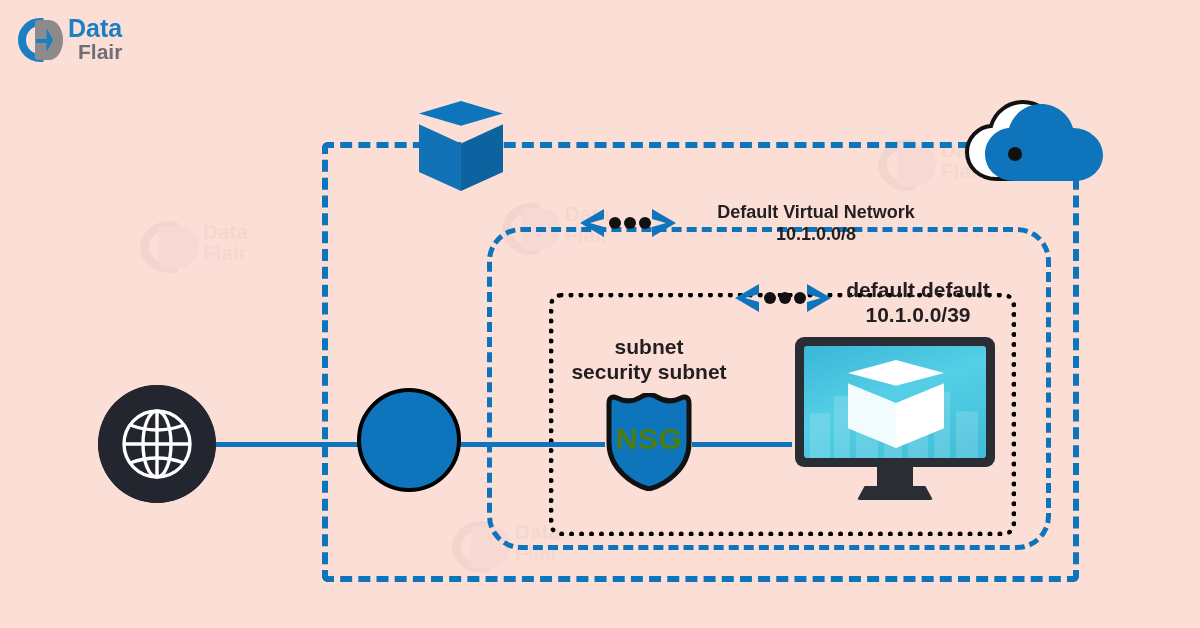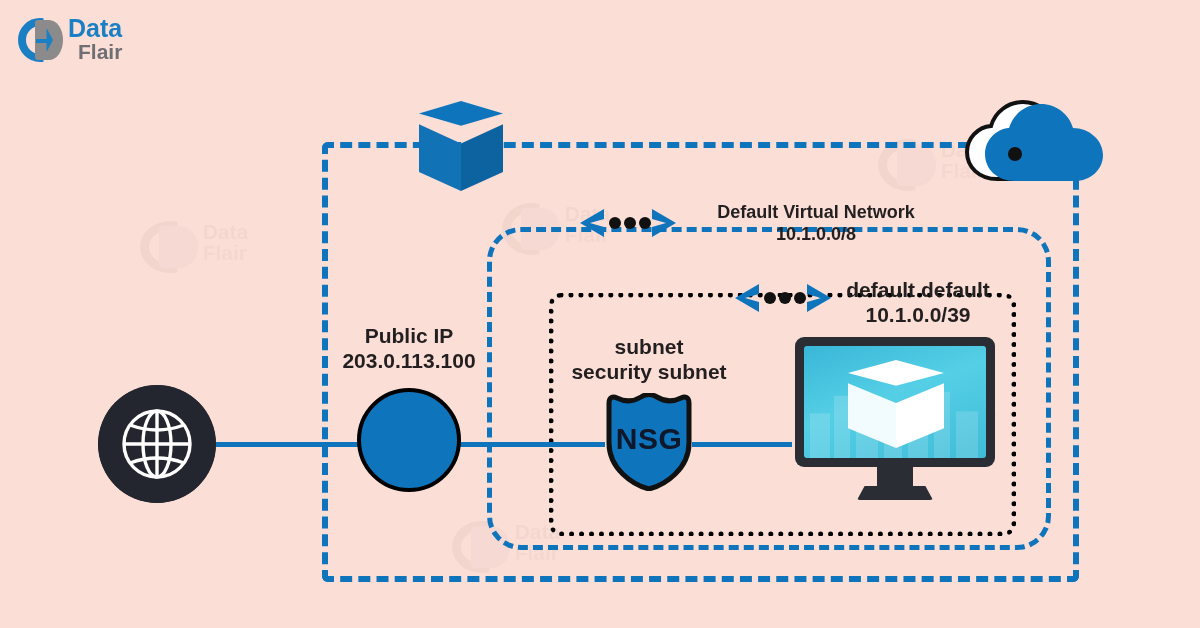--- a/index.html
+++ b/index.html
@@ -307,21 +307,21 @@
     height: 98px;
   }
   #nsg-text {
     position: absolute;
     left: 603px;
     top: 422px;
     width: 92px;
     text-align: center;
     font-size: 30px;
     font-weight: bold;
-    color: #0f172a;
+    color: #4d7c0f;
     letter-spacing: 0.5px;
   }
   #nsg-label {
     position: absolute;
     left: 562px;
     top: 334px;
     width: 174px;
     text-align: center;
     font-size: 21px;
     font-weight: bold;
@@ -521,24 +521,20 @@
       <circle cx="59" cy="59" r="33"></circle>
       <ellipse cx="59" cy="59" rx="14" ry="33"></ellipse>
       <line x1="26" y1="59" x2="92" y2="59"></line>
       <path d="M32 40 Q59 50 86 40"></path>
       <path d="M32 78 Q59 68 86 78"></path>
       <line x1="59" y1="26" x2="59" y2="92"></line>
     </g>
   </svg>
 
   <div id="pubip-circle"></div>
-  <div id="pubip-label">
-    <span>Public IP</span><br>
-    <span>203.0.113.100</span>
-  </div>
 
   <svg id="nsg-shield" viewBox="0 0 92 98">
     <path d="M6 10 C6 4 10 3 14 5 C22 9 30 9 38 4 C43 1 49 1 54 4 C62 9 70 9 78 5 C82 3 86 4 86 10 L86 50 C86 76 62 92 46 96 C30 92 6 76 6 50 Z" fill="#0e74bc" stroke="#111111" stroke-width="5"></path>
   </svg>
   <div id="nsg-text">NSG</div>
   <div id="nsg-label">
     <span>subnet</span><br>
     <span>security subnet</span>
   </div>
 

